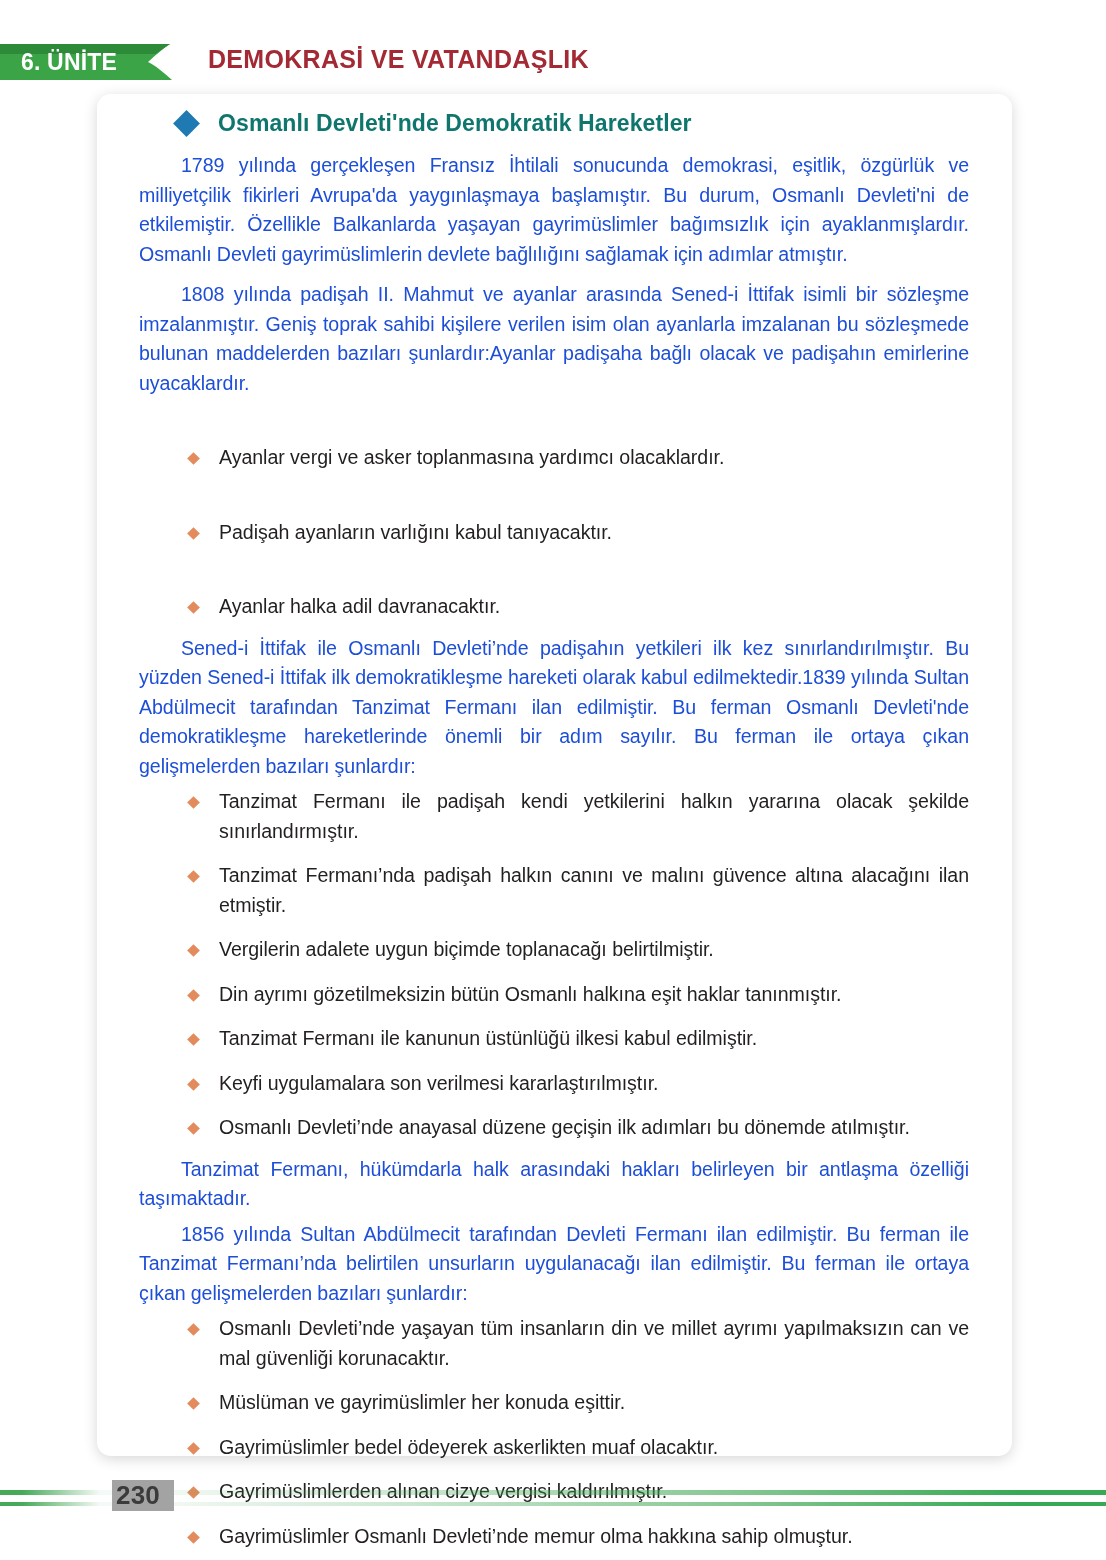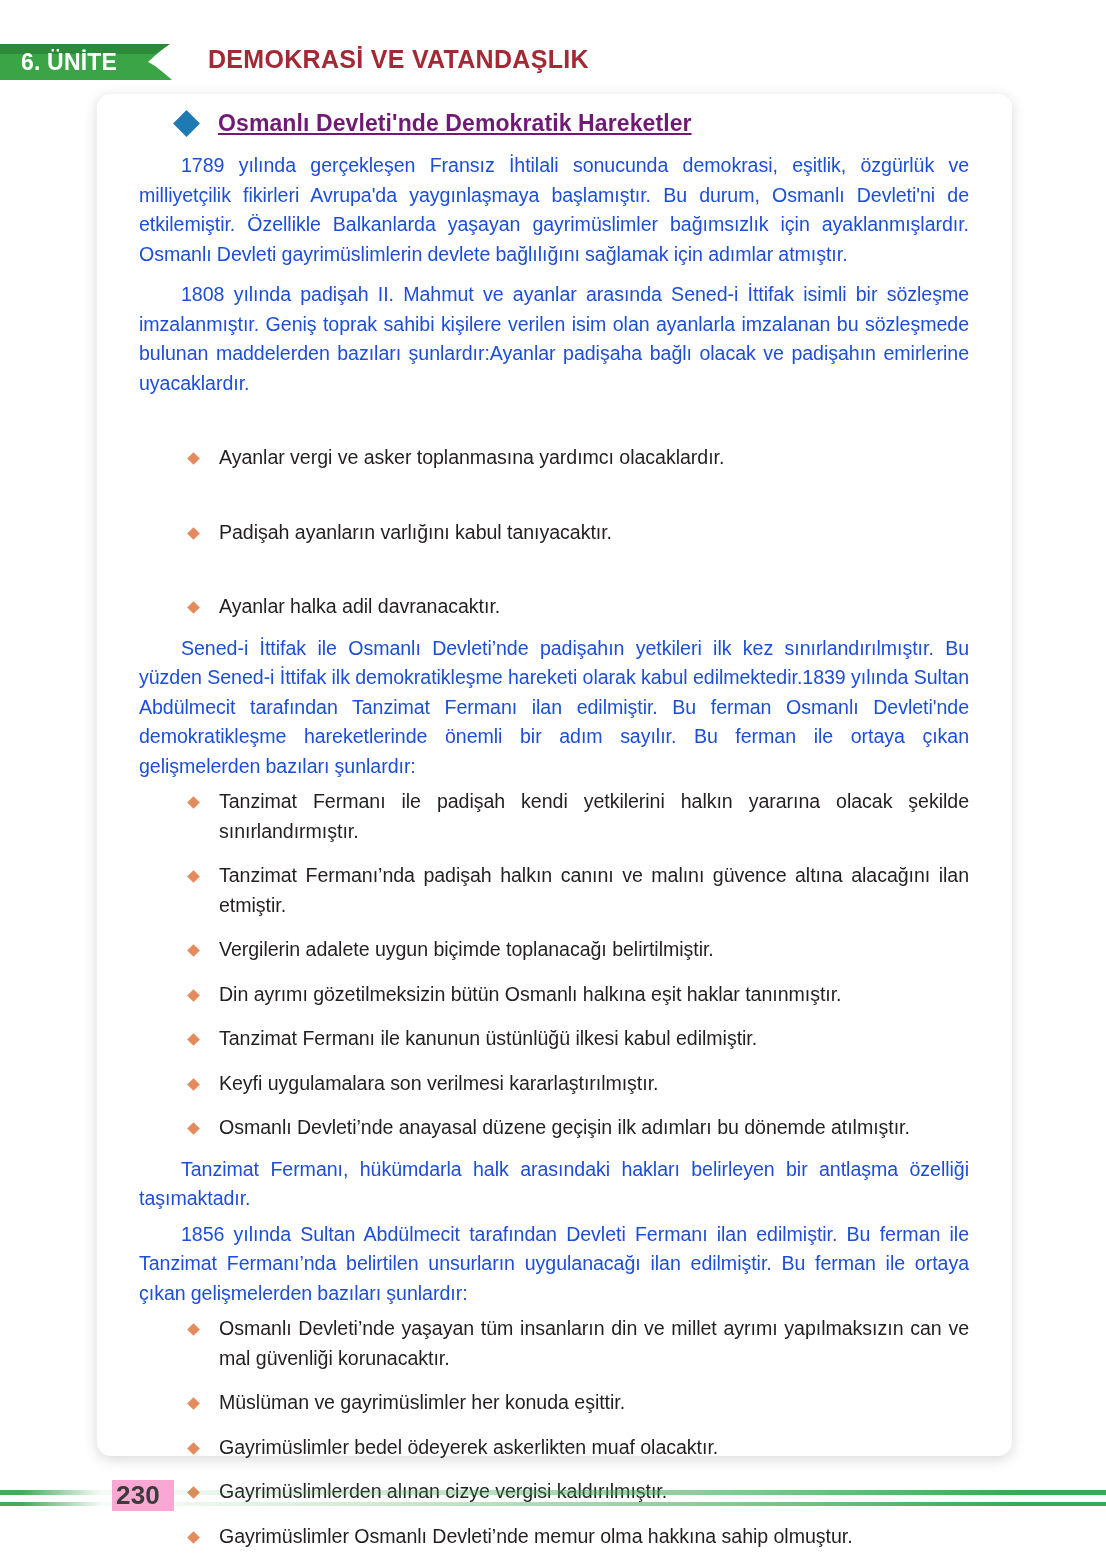--- a/index.html
+++ b/index.html
@@ -92,24 +92,23 @@
     width: 19px;
     height: 19px;
     background: #1f7ab4;
     transform: rotate(45deg);
     flex: 0 0 auto;
     margin-right: 22px;
   }
   .heading-text {
     font-size: 23px;
     font-weight: bold;
-    color: #701a75;
+    color: #0f766e;
     letter-spacing: 0.1px;
     white-space: nowrap;
-    text-decoration: underline;
   }
 
   
   .para {
     font-size: 19.6px;
     line-height: 29.5px;
     color: #1d4ed8;
     text-align: justify;
     margin: 0 0 11px 0;
     text-indent: 42px;
@@ -164,21 +163,21 @@
   }
   .footer-rule.top { top: 30px; }
   .footer-rule.bottom { top: 42px; height: 4px; }
   .page-number {
     position: absolute;
     left: 112px;
     top: 20px;
     font-size: 26px;
     font-weight: bold;
     color: #3b3b3b;
-    background: #f9a8d4;
+    background: #a3a3a3;
     padding: 0 14px 0 4px;
     letter-spacing: 0.2px;
     z-index: 3;
   }
 </style>
 </head>
 <body>
 
 <div class="page-header">
 

